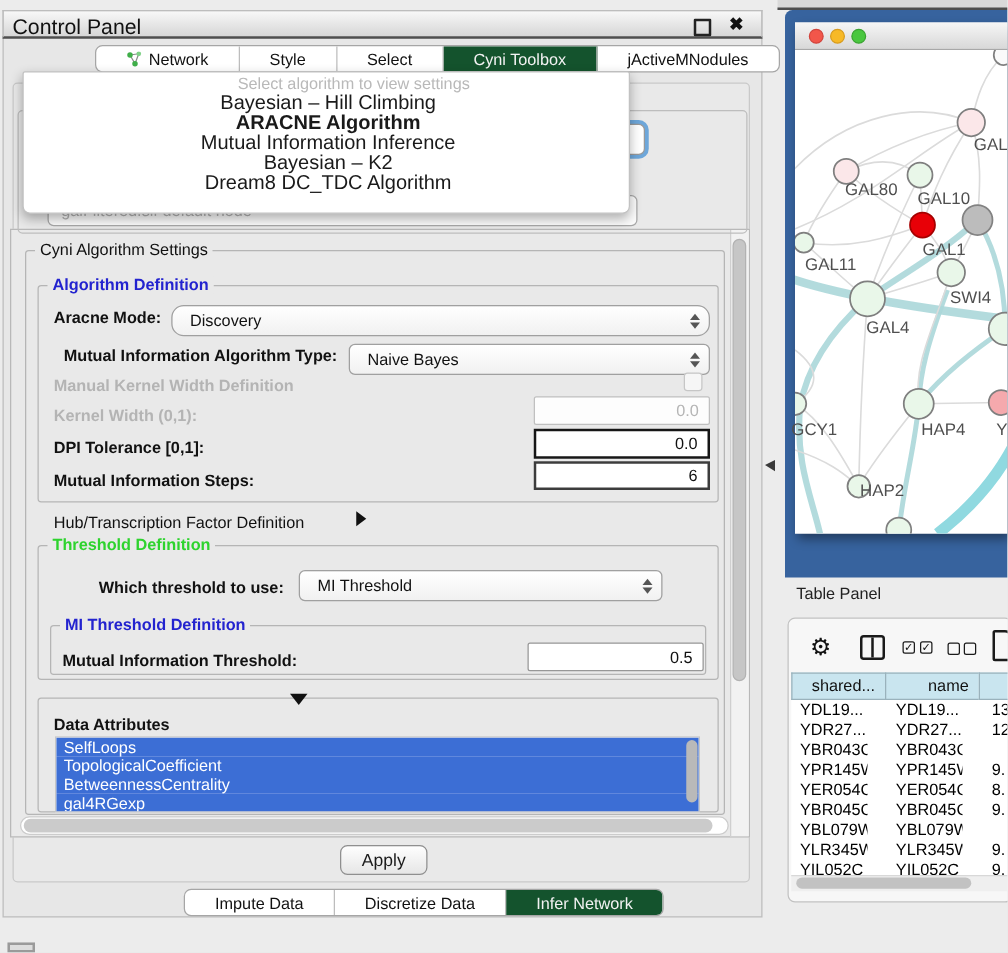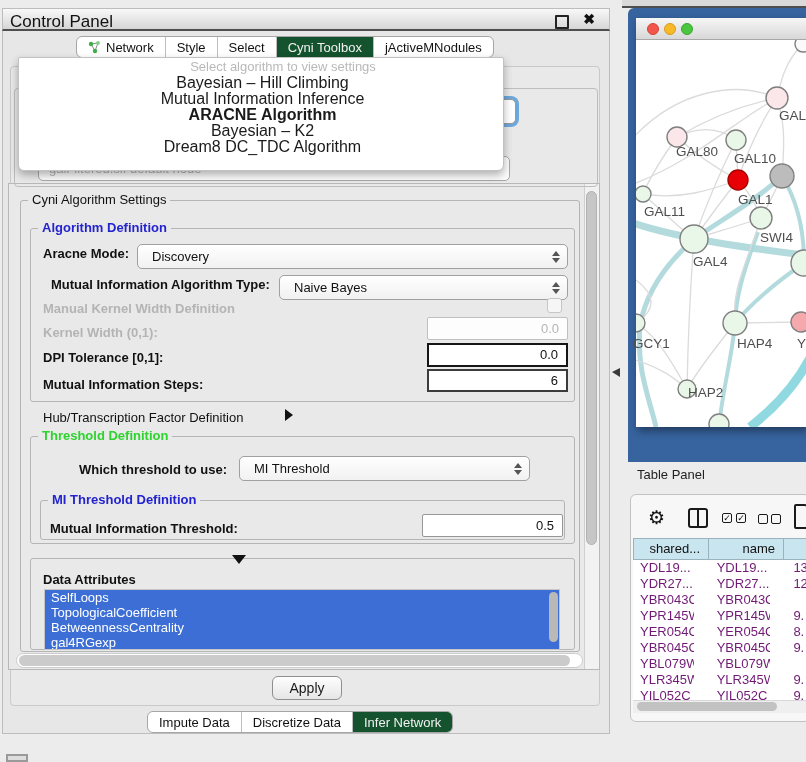--- a/index.html
+++ b/index.html
@@ -11,21 +11,21 @@
   
   .cp-win{left:2px;top:8px;width:608px;height:726px;background:#e7e7e7;border:1px solid #bdbdbd;box-sizing:border-box;}
   .cp-title{left:2px;top:8px;width:608px;height:23px;box-sizing:border-box;
     background:linear-gradient(#f8f8f8,#d6d6d6);border:1px solid #bdbdbd;border-bottom:2px solid #4e4e4e;}
   .cp-title .t{position:absolute;left:7px;top:3px;font-size:17px;color:#111;}
   .float-btn{position:absolute;right:40px;top:6px;width:10px;height:10px;border:2px solid #222;border-radius:1px;}
   .close-btn{position:absolute;right:14px;top:2px;font-size:14px;font-weight:bold;color:#111;}
 
   
   .segbar{display:flex;align-items:stretch;background:#fff;border:1px solid #a6a6a6;border-radius:6px;overflow:hidden;height:22px;box-sizing:border-box;}
-  .seg{display:flex;align-items:center;gap:5px;padding:0 11px;font-size:13px;color:#111;border-right:1px solid #bdbdbd;cursor:default;white-space:nowrap;}
+  .seg{display:flex;align-items:center;gap:5px;padding:0 24px;font-size:13px;color:#111;border-right:1px solid #bdbdbd;cursor:default;white-space:nowrap;}
   .seg:last-child{border-right:none;}
   .seg.sel{background:#14532d;color:#f2f2f2;}
   .top-tabs{left:76px;top:36px;}
   .bot-tabs{left:147px;top:711px;}
 
   
   .card{left:10px;top:66px;width:590px;height:640px;background:#e9e9e9;border:1px solid #c9c9c9;border-radius:4px;box-sizing:border-box;}
   .ghost-grp{left:14px;top:88px;width:582px;height:97px;border:1px solid #bdbdbd;border-radius:4px;z-index:1;}
   .focus-combo{left:440px;top:99px;width:76px;height:25px;background:#fff;border:1px solid #999;border-radius:5px;
     box-shadow:0 0 0 3px rgba(96,160,216,.9);z-index:2;box-sizing:border-box;}
@@ -99,21 +99,21 @@
   .gear{left:648px;top:506px;font-size:19px;color:#111;}
   .colsplit{left:688px;top:508px;width:20px;height:20px;border:2px solid #1a1a1a;border-radius:3px;box-sizing:border-box;}
   .colsplit::after{content:"";position:absolute;left:7px;top:0;width:2px;height:16px;background:#1a1a1a;}
   .cb{position:absolute;width:10px;height:10px;border:1.5px solid #1a1a1a;border-radius:2px;box-sizing:border-box;
       font-size:9px;line-height:8px;text-align:center;color:#111;}
   .doc{left:794px;top:504px;width:16px;height:25px;border:2px solid #1a1a1a;border-radius:2px 6px 2px 2px;box-sizing:border-box;}
   .thead{left:633px;top:538px;height:22px;display:flex;}
   .th{box-sizing:border-box;background:#c9e5ef;border:1px solid #9ab2bc;border-right:none;
       font-size:13px;line-height:20px;text-align:right;padding-right:8px;color:#111;}
   .tbody{left:633px;top:560px;width:173px;height:140px;overflow:hidden;background:#fff;}
-  .tr{display:flex;height:16px;line-height:16px;font-size:13px;color:#701a75;gap:16px;}
+  .tr{display:flex;height:16px;line-height:16px;font-size:13px;color:#000000;gap:16px;}
   .td{box-sizing:border-box;padding-left:7px;overflow:hidden;white-space:nowrap;}
   .tp-htrack{left:633px;top:700px;width:173px;height:13px;background:#efefef;border-top:1px solid #d8d8d8;box-sizing:border-box;}
   .tp-hthumb{left:637px;top:702px;width:140px;height:9px;background:#c2c2c2;border-radius:5px;}
 </style>
 </head>
 <body>
 
 <div id="stage">
 
   <div class="abs cp-win"></div>
@@ -153,38 +153,38 @@
   <div class="abs card"></div>
   <div class="abs ghost-grp"></div>
   <div class="abs focus-combo"></div>
   <div class="abs ghost-combo">
     <span>galFiltered.sif default node</span>
   </div>
 
   <div class="abs popup">
     <div class="hint">Select algorithm to view settings</div>
     <div class="it">Bayesian – Hill Climbing</div>
+    <div class="it bold">ARACNE Algorithm</div>
     <div class="it">Mutual Information Inference</div>
-    <div class="it bold">ARACNE Algorithm</div>
     <div class="it">Bayesian – K2</div>
     <div class="it">Dream8 DC_TDC Algorithm</div>
   </div>
 
   <div class="abs scrollarea"></div>
   <div class="abs vtrack"></div>
   <div class="abs vthumb"></div>
 
   <div class="abs grp" style="left:20px;top:200px;width:560px;height:452px;"></div>
   <span class="grp-lbl" style="left:28px;top:193px;color:#111;">Cyni Algorithm Settings</span>
 
   <div class="abs grp" style="left:30px;top:228px;width:545px;height:174px;"></div>
   <span class="grp-lbl blue" style="left:38px;top:221px;">Algorithm Definition</span>
 
   <span class="lbl" style="left:43px;top:246px;">Aracne Mode:</span>
-  <div class="combo" style="left:137px;top:244px;width:431px;height:25px;">
+  <div class="combo" style="left:137px;top:244px;width:431px;height:25px;border-radius:10px;">
     <span class="val">Discovery</span>
     <span class="stepper">
         <span class="tri-up"></span>
         <span class="tri-dn"></span>
       </span>
   </div>
 
   <span class="lbl" style="left:51px;top:277px;">Mutual Information Algorithm Type:</span>
   <div class="combo" style="left:279px;top:275px;width:289px;height:25px;">
     <span class="val">Naive Bayes</span>

